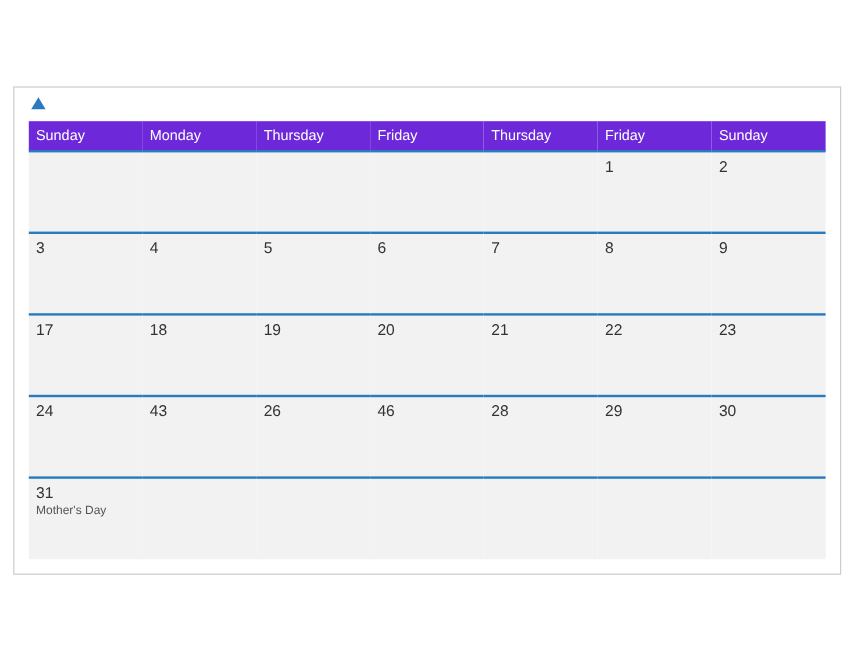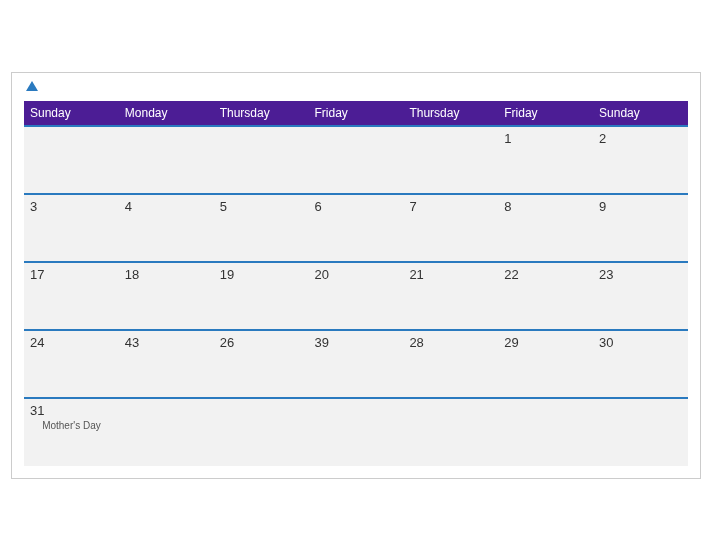--- a/index.html
+++ b/index.html
@@ -66,21 +66,21 @@
       font-size: 14px;
       color: #333;
       text-align: right;
       min-width: 120px;
     }
     table {
       width: 100%;
       border-collapse: collapse;
     }
     thead tr th {
-      background: #4c1d95;
+      background: #6d28d9;
       color: #fff;
       font-size: 12px;
       font-weight: normal;
       padding: 5px 6px;
       text-align: left;
       border: none;
     }
     tbody tr {
       border-top: 2px solid #2a7abf;
     }
@@ -96,21 +96,20 @@
     .day-number {
       font-size: 13px;
       color: #333;
       display: block;
     }
     .event-label {
       font-size: 10px;
       color: #555;
       display: block;
       margin-top: 2px;
-      text-align: center;
     }
     .empty-cell {
       background: #f2f2f2;
     }
   </style>
 </head>
 <body>
 
 <div class="calendar-wrapper">
   <div class="calendar-header">
@@ -203,21 +202,21 @@
           <td>
             <span class="day-number">24</span>
           </td>
           <td>
             <span class="day-number">43</span>
           </td>
           <td>
             <span class="day-number">26</span>
           </td>
           <td>
-            <span class="day-number">39</span>
+            <span class="day-number">46</span>
           </td>
           <td>
             <span class="day-number">28</span>
           </td>
           <td>
             <span class="day-number">29</span>
           </td>
           <td>
             <span class="day-number">30</span>
           </td>

